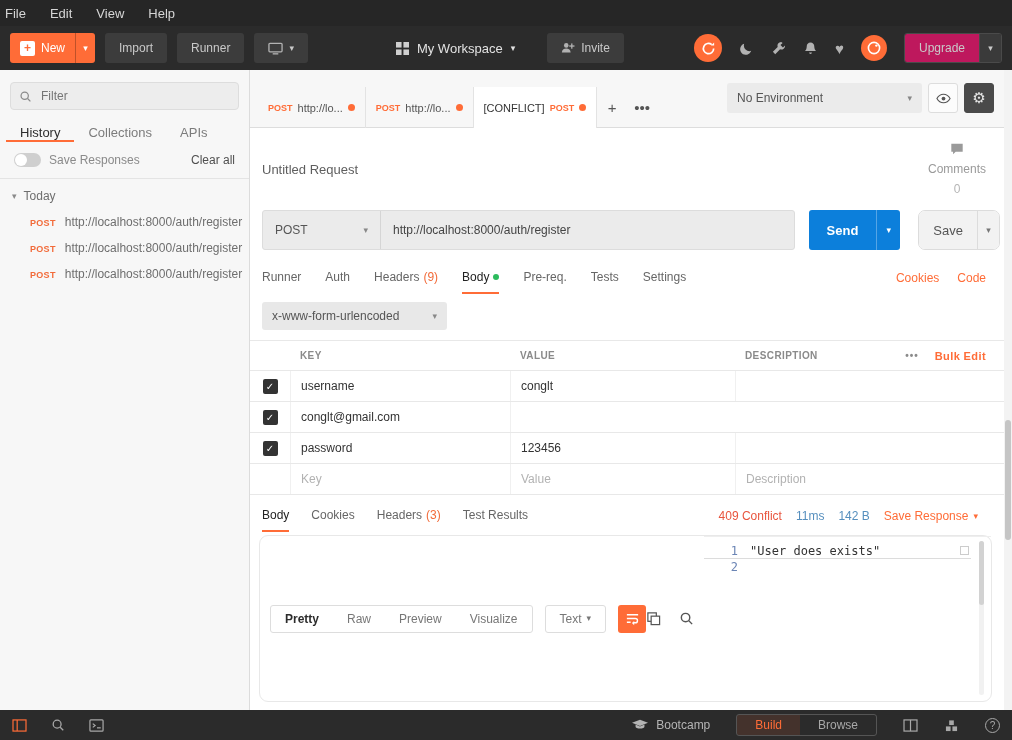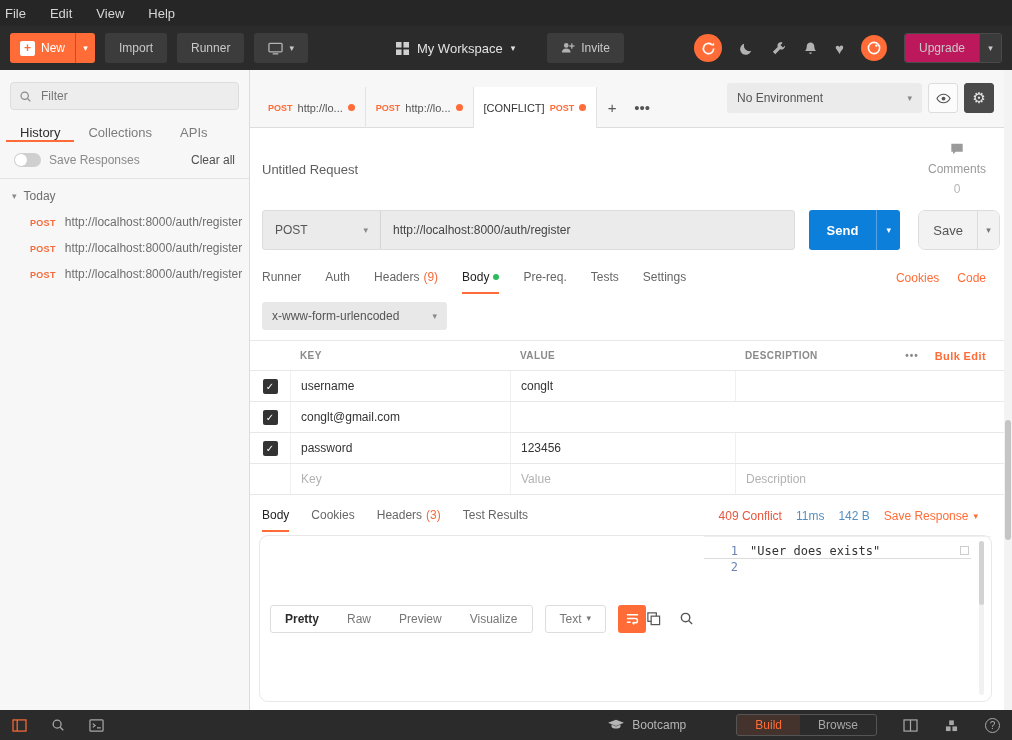--- a/index.html
+++ b/index.html
@@ -140,21 +140,21 @@
   .inner-thumb { position:absolute; top:0; width:5px; height:64px; background:#d2d2d2; border-radius:3px; }
 
   .main-scroll { position:absolute; right:0; top:0; bottom:0; width:8px; background:#f3f3f3; }
   .main-thumb { position:absolute; top:350px; left:1px; width:6px; height:120px; background:#c5c5c5; border-radius:3px; }
 
   
   .statusbar { height:30px; flex:none; background:#2b2b2b; display:flex; align-items:center; padding:0 12px; color:#a8a8a8; }
   .sb-icon { display:flex; align-items:center; cursor:pointer; color:#a8a8a8; }
   .sb-left { display:flex; align-items:center; gap:24px; }
   .sb-right { margin-left:auto; display:flex; align-items:center; gap:26px; }
-  .bootcamp { display:flex; align-items:center; gap:8px; font-size:12px; color:#b5b5b5; cursor:pointer; margin-right:24px; }
+  .bootcamp { display:flex; align-items:center; gap:8px; font-size:12px; color:#b5b5b5; cursor:pointer; }
   .bb-seg { display:flex; border:1px solid #555; border-radius:3px; overflow:hidden; }
   .sb-build { padding:3px 18px; font-size:12px; color:#ff6c37; background:rgba(255,108,55,.12); cursor:pointer; }
   .sb-browse { padding:3px 18px; font-size:12px; color:#a8a8a8; cursor:pointer; }
   .help-circle { width:15px; height:15px; border:1px solid #a8a8a8; border-radius:50%; font-size:10px; display:flex; align-items:center; justify-content:center; }
 </style>
 </head>
 <body>
 
 <div class="app">
 

